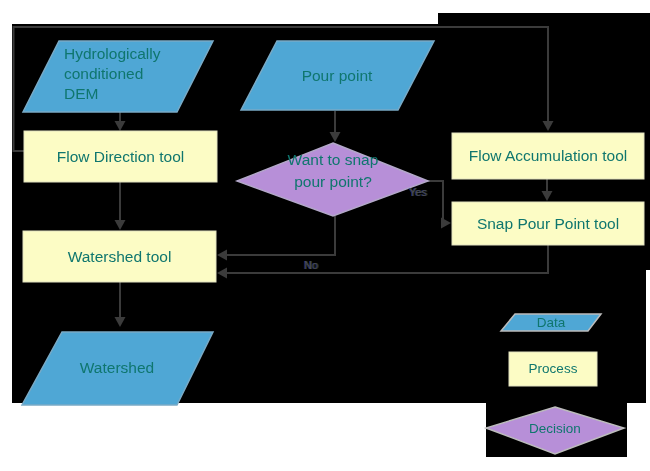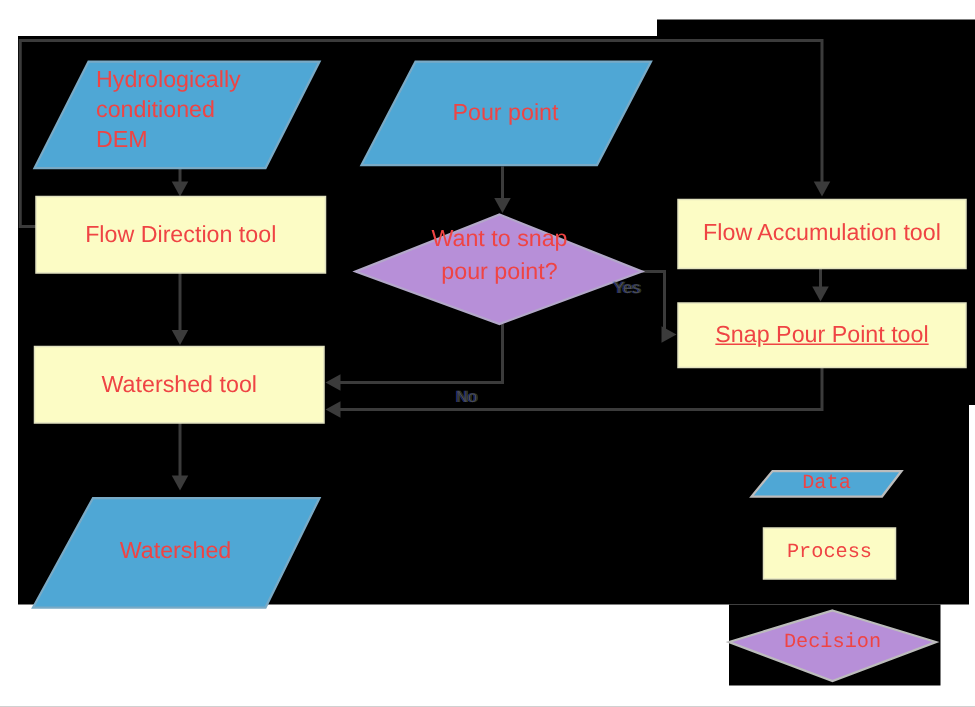--- a/index.html
+++ b/index.html
@@ -7,42 +7,42 @@
     position: relative;
     width: 650px;
     height: 471px;
     background: #ffffff;
     overflow: hidden;
     font-family: "Liberation Sans", sans-serif;
   }
   .stage svg { position: absolute; left: 0; top: 0; }
   .lbl {
     position: absolute;
-    color: #ef4444;
+    color: #0f766e;
     font-size: 15.5px;
     line-height: 20px;
     display: flex;
     align-items: center;
     justify-content: center;
     text-align: center;
     pointer-events: none;
     white-space: nowrap;
   }
   .lbl.multiline { flex-direction: column; }
   .lbl.left-align { justify-content: flex-start; text-align: left; }
   .branch {
     position: absolute;
     font-size: 11px;
     line-height: 12px;
     color: #4a4c55;
     text-shadow: 1px 0 0 rgba(90,90,40,0.55), -1px 0 0 rgba(40,70,200,0.55);
     pointer-events: none;
     margin-top: 32px;
   }
-  .legend-lbl { font-size: 13.5px; font-family: Liberation Mono, monospace; }
+  .legend-lbl { font-size: 13.5px; }
 </style>
 </head>
 <body>
 
 <div class="stage">
 
   <svg width="650" height="471" viewBox="0 0 650 471">
 
     <rect x="12" y="24" width="634" height="379" fill="#000000"></rect>
     <rect x="438" y="13" width="212" height="257" fill="#000000"></rect>
@@ -93,21 +93,21 @@
     <div>conditioned</div>
     <div>DEM</div>
   </div>
 
   <div class="lbl" style="left:277px; top:66px; width:120px; height:20px;">Pour point</div>
 
   <div class="lbl" style="left:24px; top:131px; width:193px; height:51px;">Flow Direction tool</div>
 
   <div class="lbl" style="left:452px; top:133px; width:192px; height:46px;text-align:center;">Flow Accumulation tool</div>
 
-  <div class="lbl" style="left:452px; top:202px; width:192px; height:43px;text-decoration:underline;">Snap Pour Point tool</div>
+  <div class="lbl" style="left:452px; top:202px; width:192px; height:43px;">Snap Pour Point tool</div>
 
   <div class="lbl multiline" style="left:263px; top:149px; width:140px; line-height:22px;">
     <div>Want to snap</div>
     <div>pour point?</div>
   </div>
 
   <div class="lbl" style="left:23px; top:231px; width:193px; height:51px;">Watershed tool</div>
 
   <div class="lbl" style="left:37px; top:358px; width:160px; height:20px;">Watershed</div>
 

